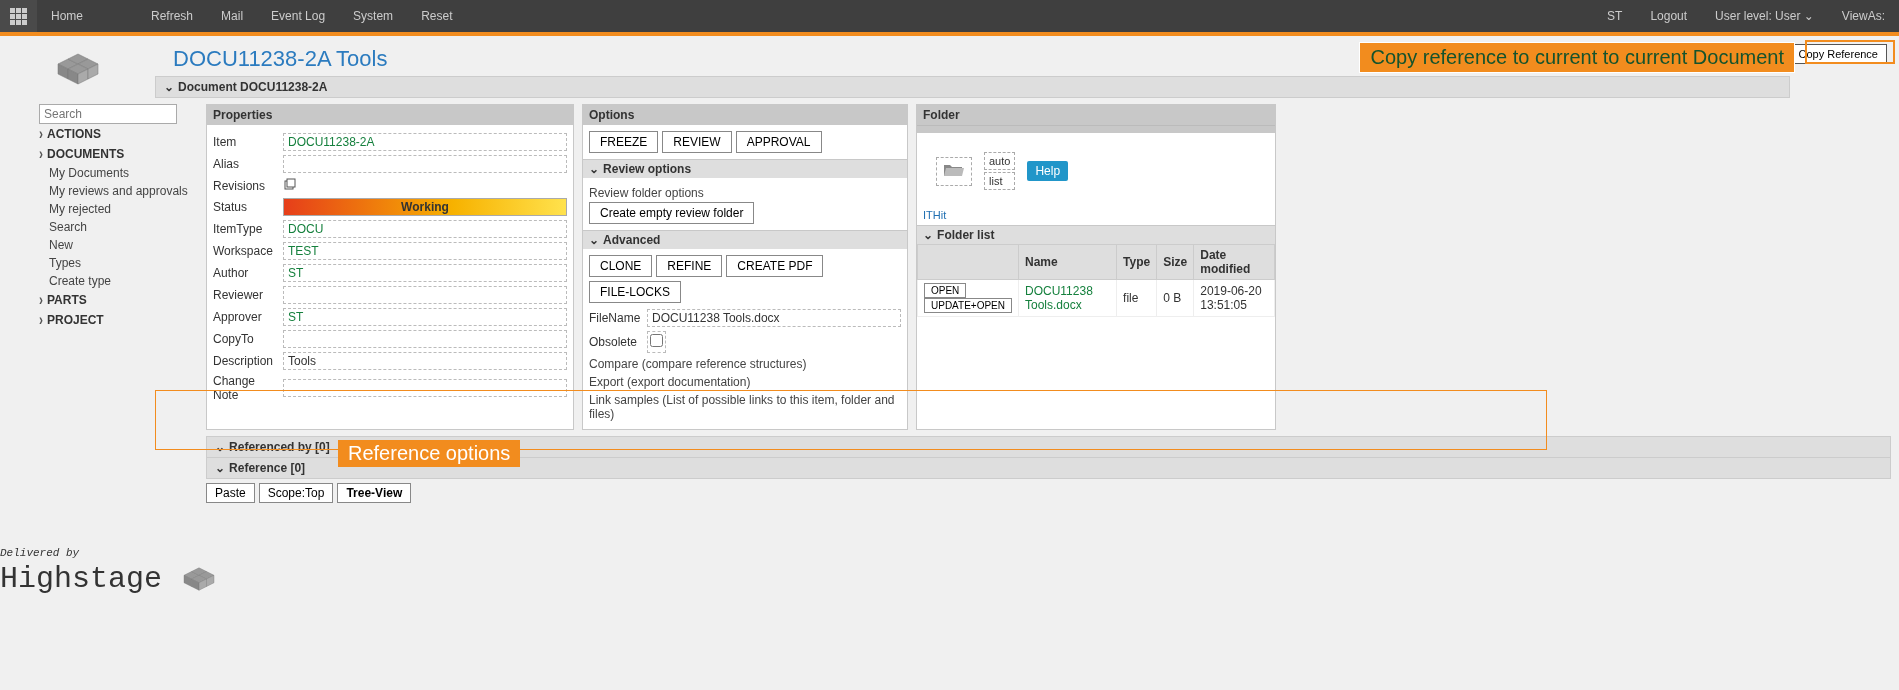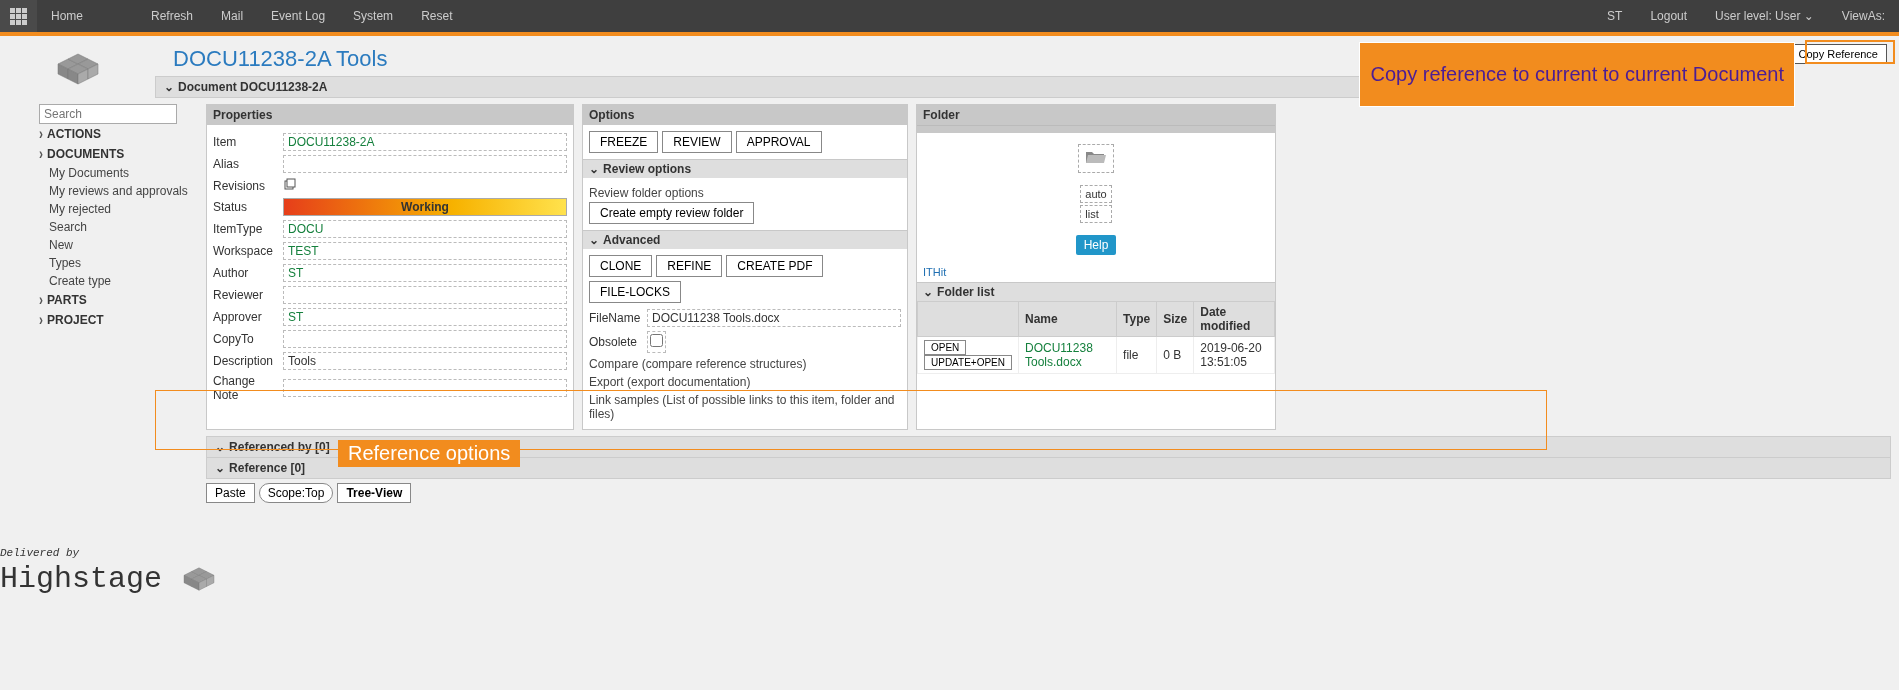--- a/index.html
+++ b/index.html
@@ -11,21 +11,21 @@
 .grid9 span { background: #ccc; }
 .spacer { flex: 1; cursor: default !important; }
 .orange-strip { height: 4px; background: #f28c1e; }
 .header-row { display: flex; align-items: flex-start; padding: 4px 8px 0 0; }
 .logo-area { width: 155px; display: flex; justify-content: center; padding-top: 4px; }
 .cubes { color: #aaa; }
 .page-title-wrap { flex: 1; }
 .page-title { color: #2b7bbf; font-size: 22px; font-weight: 400; padding: 6px 0 4px 18px; }
 .doc-header { background: #dedede; border: 1px solid #ccc; font-weight: bold; padding: 3px 8px; margin-left: 0; display: flex; align-items: center; }
 .copy-ref-btn { border: 1px solid #555; background: #fff; padding: 3px 8px; font-size: 11px; margin-top: 4px; margin-right: 4px; cursor: pointer; }
-.callout-copy { position: absolute; right: 104px; top: 42px; background: #f28c1e; color: #4c1d95; font-size: 20px; padding: 20px 10px; border: 1px solid #fff; }
+.callout-copy { position: absolute; right: 104px; top: 42px; background: #f28c1e; color: #14532d; font-size: 20px; padding: 3px 10px; border: 1px solid #fff; }
 .callout-ref { position: absolute; left: 338px; top: 440px; background: #f28c1e; color: #fff; font-size: 20px; padding: 2px 10px; }
 .highlight-box-top { position: absolute; right: 4px; top: 40px; width: 90px; height: 24px; border: 2px solid #f28c1e; pointer-events: none; }
 .highlight-box-ref { position: absolute; left: 155px; top: 390px; width: 1392px; height: 60px; border: 1px solid #f28c1e; pointer-events: none; }
 .layout { display: flex; align-items: flex-start; }
 .sidebar { width: 173px; padding: 6px 6px 0 6px; margin-left: 33px; }
 .search-input { width: 138px; border: 1px solid #aaa; padding: 2px 4px; font-size: 12px; }
 .nav-group-title { font-weight: bold; font-size: 12px; padding: 3px 0; display: flex; align-items: center; cursor: pointer; }
 .nav-group-title::before { content: "›"; display: inline-block; transform: scaleY(1.3); margin-right: 4px; font-weight: bold; color: #555; }
 .nav-item { padding: 2px 0 2px 10px; color: #444; cursor: pointer; }
 .main { flex: 1; padding: 0 8px 0 0; }
@@ -36,21 +36,21 @@
 .panel-body { padding: 6px; }
 .prop-row { display: flex; padding: 2px 0; align-items: center; }
 .prop-label { width: 70px; font-weight: normal; font-size: 12px; }
 .prop-val { flex: 1; border: 1px dashed #bbb; padding: 1px 4px; min-height: 18px; font-size: 12px; }
 .link { color: #15803d; cursor: pointer; }
 .status-pill { flex: 1; text-align: center; background: linear-gradient(90deg, #e63e1a 0%, #f7b200 60%, #ffe24d 100%); color: #333; font-weight: bold; border: 1px solid #aaa; padding: 1px; }
 .btn { border: 1px solid #888; background: #fff; padding: 3px 10px; font-size: 12px; cursor: pointer; }
 .btn-row { display: flex; gap: 4px; flex-wrap: wrap; }
 .small-note { font-size: 12px; color: #444; padding: 2px 0; }
 .help-badge { background: #2196c9; color: #fff; padding: 3px 8px; border-radius: 2px; font-size: 12px; cursor: pointer; }
-.folder-top { display: flex; align-items: center; gap: 12px; padding: 11px; flex-direction: column; }
+.folder-top { display: flex; align-items: center; gap: 12px; padding: 19px; }
 .folder-icon-box { border: 1px dashed #aaa; padding: 4px 6px; text-align: center; }
 .dashed-box { border: 1px dashed #aaa; padding: 2px 4px; font-size: 11px; }
 .ithit { color: #1f6fb2; font-size: 11px; padding: 0 6px 4px 6px; }
 .table { width: 100%; border-collapse: collapse; font-size: 12px; }
 .table th { background: #dedede; text-align: left; padding: 3px 6px; border: 1px solid #ccc; font-weight: bold; }
 .table td { padding: 3px 6px; border: 1px solid #eee; }
 .mini-btn { border: 1px solid #888; background: #fff; padding: 1px 6px; font-size: 10px; cursor: pointer; }
 .refbar { background: #dedede; border: 1px solid #ccc; font-weight: bold; padding: 3px 8px; margin-top: 6px; display: flex; align-items: center; }
 .ref-toolbar { padding: 4px 0; display: flex; gap: 4px; }
 .footer { text-align: left; padding: 40px 40px 20px 0; color: #888; font-family: Liberation Mono, monospace; }
@@ -284,21 +284,21 @@
     <div class="refbar">
         <span class="chev">⌄</span>
         <span>Referenced by [0]</span>
       </div>
     <div class="refbar" style="margin-top:0;border-top:0;">
         <span class="chev">⌄</span>
         <span>Reference [0]</span>
       </div>
     <div class="ref-toolbar">
       <button class="btn" style="padding:2px 8px;">Paste</button>
-      <button class="btn" style="padding:2px 8px;border-radius:10px;">Scope:Top</button>
+      <button class="btn" style="padding:2px 8px;">Scope:Top</button>
       <button class="btn" style="padding:2px 8px;font-weight:bold;">Tree-View</button>
     </div>
   </div>
 </div>
 
 <div class="highlight-box-ref"></div>
 <div class="callout-ref">Reference options</div>
 
 <div class="footer">
   <div class="footer-delivered">Delivered by</div>

